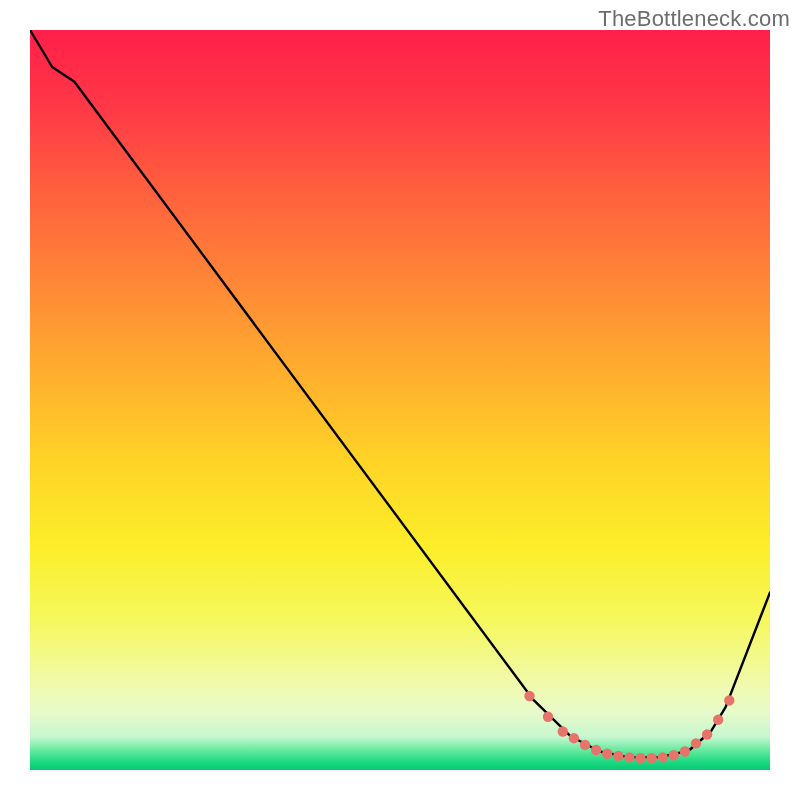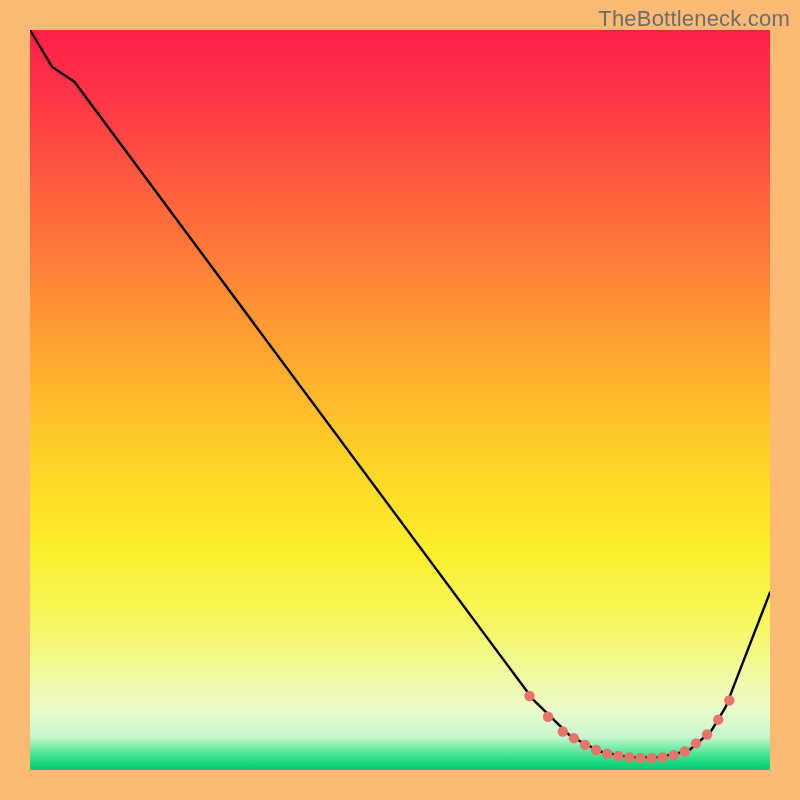--- a/index.html
+++ b/index.html
@@ -8,21 +8,21 @@
     width: 800px;
     height: 800px;
     overflow: hidden;
     background: #000;
     font-family: Arial, Helvetica, sans-serif;
   }
   .stage {
     position: relative;
     width: 800px;
     height: 800px;
-    background: #fdba74;
+    background: #ffffff;
   }
   .plot {
     position: absolute;
     left: 30px;
     top: 30px;
     width: 740px;
     height: 740px;
   }
   .gradient {
     position: absolute;

